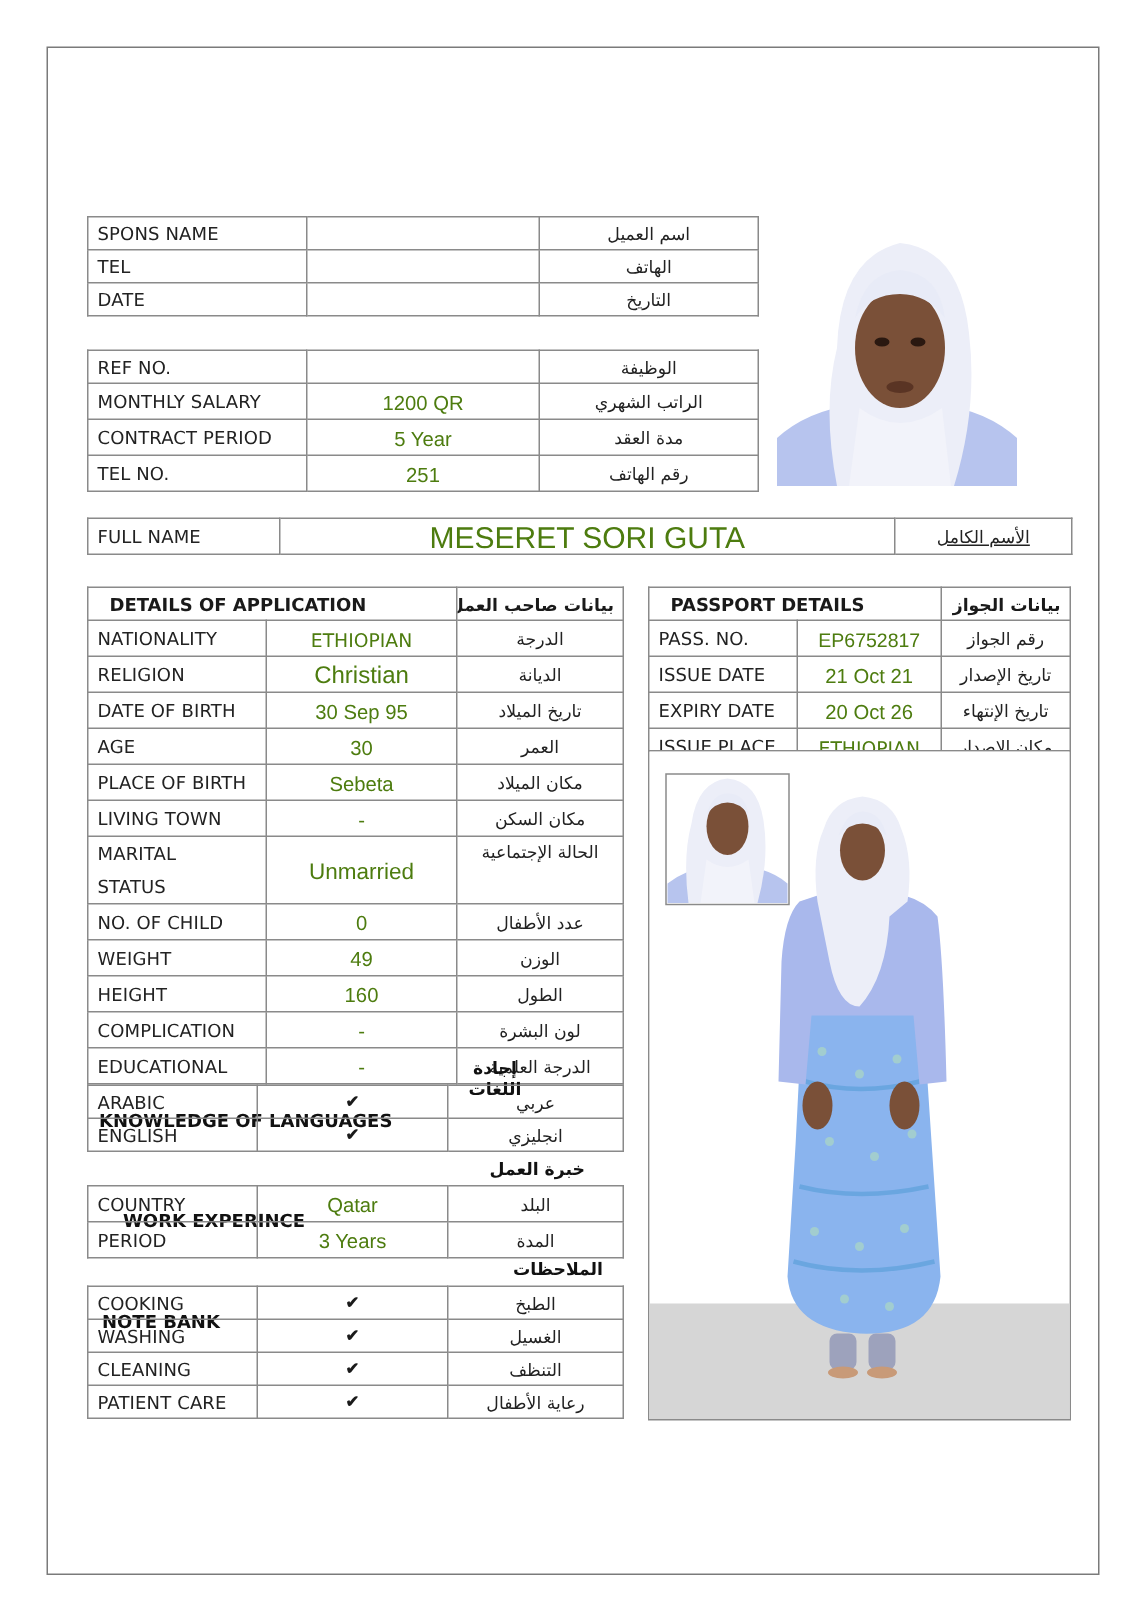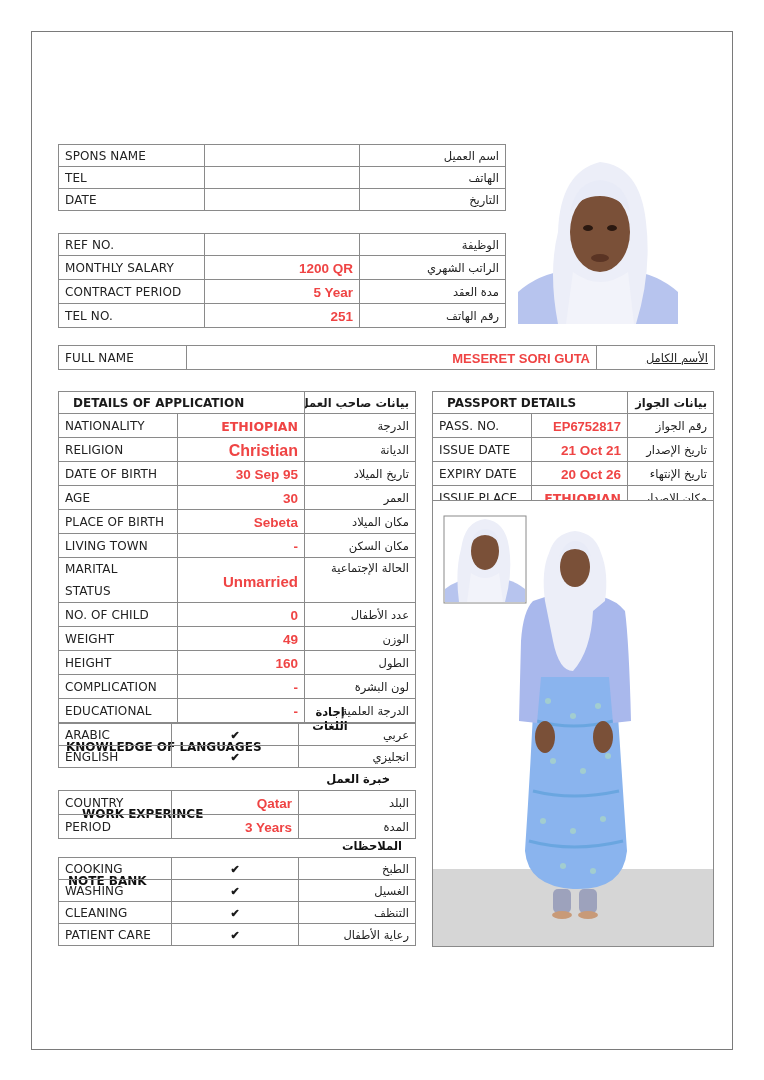--- a/index.html
+++ b/index.html
@@ -2,22 +2,22 @@
 <html><head>
 <meta charset="utf-8">
 <style>
   * { box-sizing: border-box; margin: 0; padding: 0; }
   html, body { width: 764px; height: 1080px; background: #ffffff; overflow: hidden; }
   body { position: relative; font-family: "Liberation Sans", sans-serif; color: #1a1a1a; }
   .page { position: absolute; left: 31px; top: 31px; width: 702px; height: 1019px; border: 1px solid #7a7a7a; }
   .tbl { position: absolute; border-collapse: collapse; table-layout: fixed; }
   .tbl td { border: 1px solid #8a8a8a; height: 22px; padding: 0 6px; font-size: 13.5px; line-height: 20px; overflow: hidden; white-space: nowrap; }
   .tbl td.lbl { text-align: left; font-family: "DejaVu Sans", sans-serif; font-size: 12px; letter-spacing: 0.1px; color: #222; }
-  .tbl td.val { text-align: right; font-weight: bold; font-size: 13.5px; color: #ef4444; padding-top: 3px; }
-  .tbl td.ar { text-align: right; direction: rtl; font-family: "DejaVu Sans", sans-serif; font-size: 11.5px; color: #222; }
+  .tbl td.val { text-align: center; font-weight: normal; font-size: 13.5px; color: #4d7c0f; padding-top: 3px; }
+  .tbl td.ar { text-align: center; direction: rtl; font-family: "DejaVu Sans", sans-serif; font-size: 11.5px; color: #222; }
   .tbl td.hd { font-weight: bold; font-family: "DejaVu Sans", sans-serif; font-size: 12px; }
   .tbl td.hdar { font-weight: bold; text-align: right; direction: rtl; font-family: "DejaVu Sans", sans-serif; font-size: 11.5px; }
   .tbl td.chk { text-align: center; font-size: 11px; font-weight: bold; }
   .sec { position: absolute; font-weight: bold; font-family: "DejaVu Sans", sans-serif; font-size: 12px; color: #111; margin-top: 35px; }
   .sec-ar { position: absolute; font-weight: bold; direction: rtl; text-align: right; font-family: "DejaVu Sans", sans-serif; font-size: 11.5px; color: #111; }
   .photo-box { position: absolute; overflow: hidden; }
   .frame { position: absolute; border: 1px solid #8a8a8a; background: #fff; }
 </style>
 </head>
 <body>
@@ -95,21 +95,21 @@
 
 <table class="tbl" style="left:58px; top:345px; width:656px;">
   <colgroup>
       <col style="width:128px">
       <col style="width:410px">
       <col style="width:118px">
     </colgroup>
   <tbody>
       <tr>
     <td class="lbl" style="height:24px;">FULL NAME</td>
-    <td class="val" style="font-size:13px; height:24px;">MESERET SORI GUTA</td>
+    <td class="val" style="font-size:20px; height:24px;">MESERET SORI GUTA</td>
     <td class="ar" style="height:24px;text-decoration:underline;">الأسم الكامل</td>
   </tr>
 </tbody>
   </table>
 
 <table class="tbl" style="left:58px; top:391px; width:357px;">
   <colgroup>
       <col style="width:119px">
       <col style="width:127px">
       <col style="width:111px">

